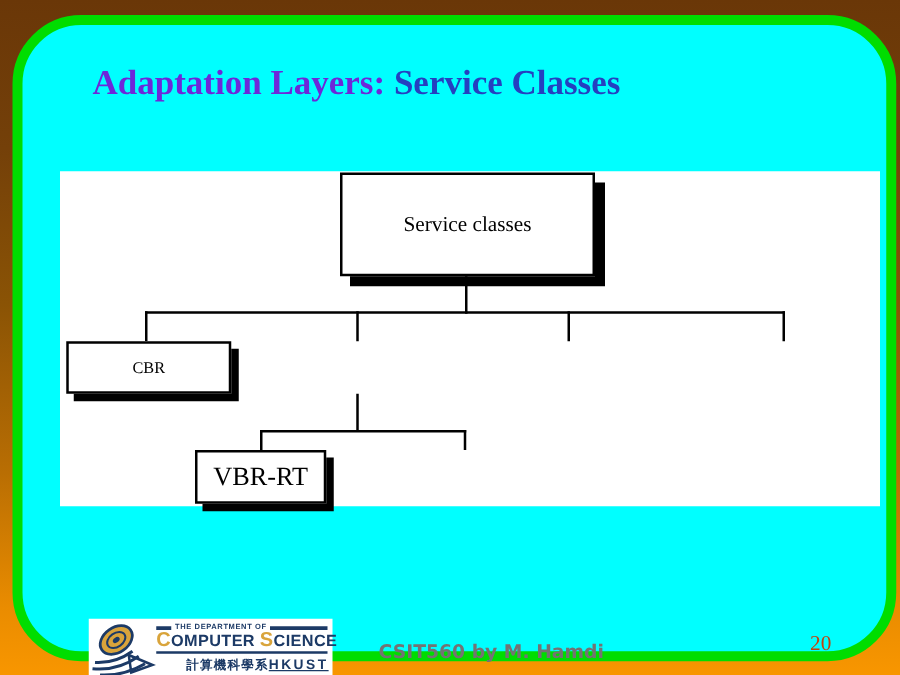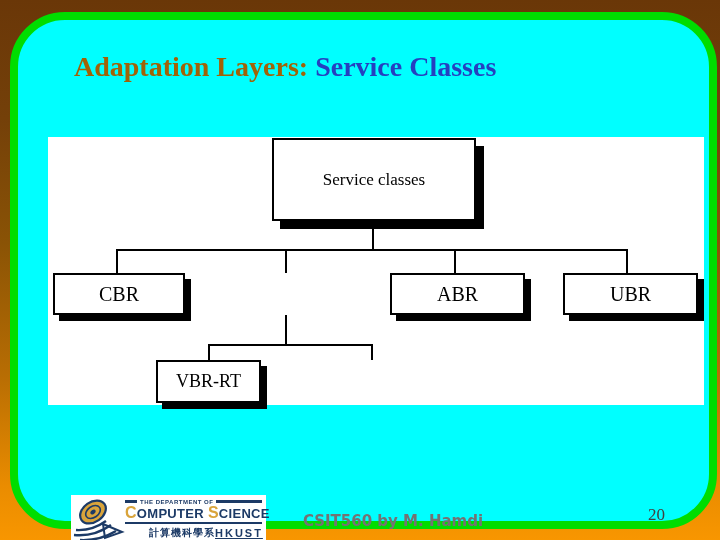--- a/index.html
+++ b/index.html
@@ -15,42 +15,42 @@
     background:#00ffff;
     border:8px solid #00dd00;
     border-radius:55px;
   }
   .title{
     position:absolute;left:56px;top:30px;margin:0;
     font-family:"Liberation Serif",serif;
     font-size:28px;font-weight:bold;line-height:34px;
     white-space:nowrap;
   }
-  .title .t1{color:#a16207;}
+  .title .t1{color:#6d28d9;}
   .title .t2{color:#2540c0;}
   .panel{
     position:absolute;left:30px;top:117px;width:656px;height:268px;
     background:#ffffff;
   }
   .node{
     position:absolute;
     background:#ffffff;
     border:2px solid #000000;
     box-shadow:6px 6px 0 #000000;
     display:flex;align-items:center;justify-content:center;
     font-family:"Liberation Serif",serif;
-    font-size:20px;color:#000000;
+    font-size:13px;color:#000000;
     box-sizing:border-box;
   }
   .node.root{left:224px;top:1px;width:204px;height:83px;box-shadow:8px 8px 0 #000;font-size:17px;}
   .node.cbr{left:5px;top:136px;width:132px;height:42px;}
   .node.vbr{left:173px;top:136px;width:130px;height:42px;}
   .node.abr{left:342px;top:136px;width:135px;height:42px;}
   .node.ubr{left:515px;top:136px;width:135px;height:42px;}
-  .node.vbrrt{left:108px;top:223px;width:105px;height:43px;font-size:18px;}
+  .node.vbrrt{left:108px;top:223px;width:105px;height:43px;font-size:21px;}
   .node.vbrnrt{left:268px;top:223px;width:109px;height:43px;font-size:15px;}
   .conn{position:absolute;background:#000000;}
   .c-root-v{left:324px;top:84px;width:2px;height:30px;}
   .c-h1{left:68px;top:112px;width:512px;height:2px;}
   .c-s1{left:68px;top:112px;width:2px;height:24px;}
   .c-s2{left:237px;top:112px;width:2px;height:24px;}
   .c-s3{left:406px;top:112px;width:2px;height:24px;}
   .c-s4{left:578px;top:112px;width:2px;height:24px;}
   .c-vbr-v{left:237px;top:178px;width:2px;height:30px;}
   .c-h2{left:160px;top:207px;width:165px;height:2px;}
@@ -78,21 +78,21 @@
   .credit{
     position:absolute;left:280px;top:492px;width:190px;
     text-align:center;
     font-size:15px;font-weight:bold;color:#737373;
     font-family:"DejaVu Sans",sans-serif;
     white-space:nowrap;
   }
   .pagenum{
     position:absolute;left:630px;top:485px;
     font-family:"Liberation Serif",serif;
-    font-size:17px;color:#404040;
+    font-size:17px;color:#c2410c;
   }
 </style>
 </head>
 <body>
 
 <div class="stage">
   <div class="slide">
 
     <h1 class="title"><span class="t1">Adaptation Layers:</span><span class="t2"> Service Classes</span></h1>
 
@@ -100,22 +100,20 @@
       <div class="node root">Service classes</div>
 
       <div class="conn c-root-v"></div>
       <div class="conn c-h1"></div>
       <div class="conn c-s1"></div>
       <div class="conn c-s2"></div>
       <div class="conn c-s3"></div>
       <div class="conn c-s4"></div>
 
       <div class="node cbr">CBR</div>
-      <div class="node abr">ABR</div>
-      <div class="node ubr">UBR</div>
 
       <div class="conn c-vbr-v"></div>
       <div class="conn c-h2"></div>
       <div class="conn c-t1"></div>
       <div class="conn c-t2"></div>
 
       <div class="node vbrrt">VBR-RT</div>
     </div>
 
     <div class="logo">

